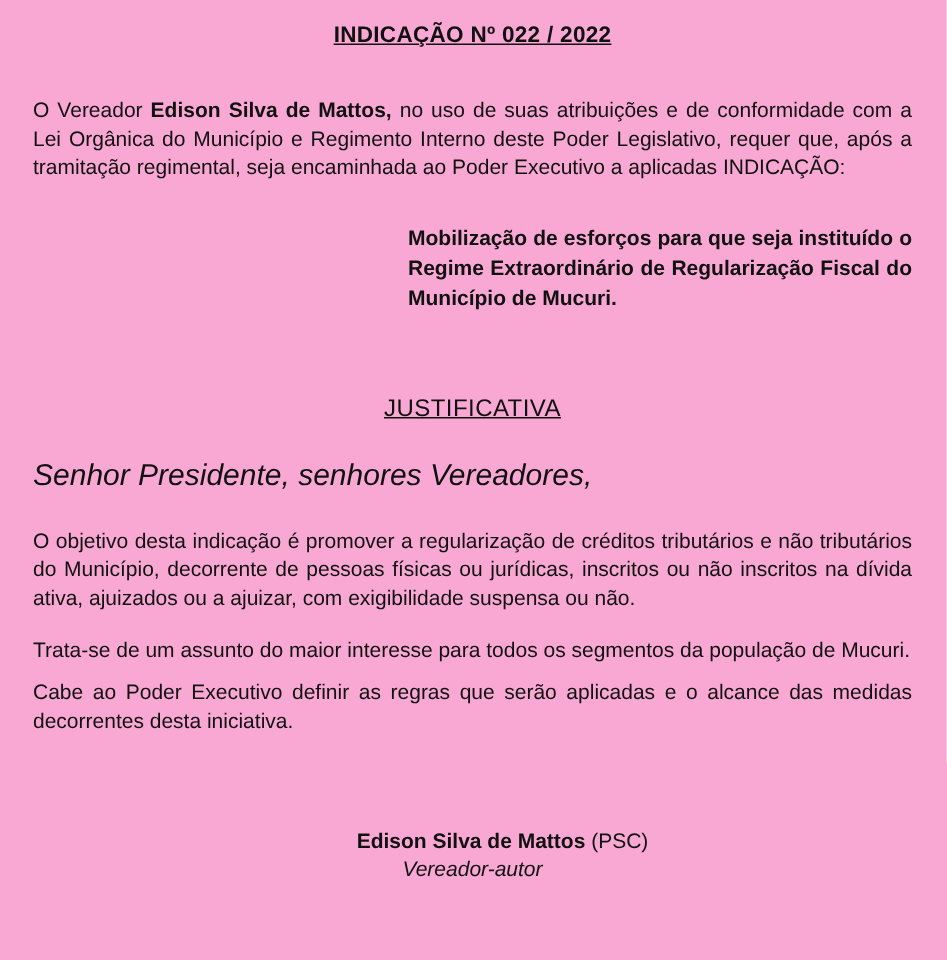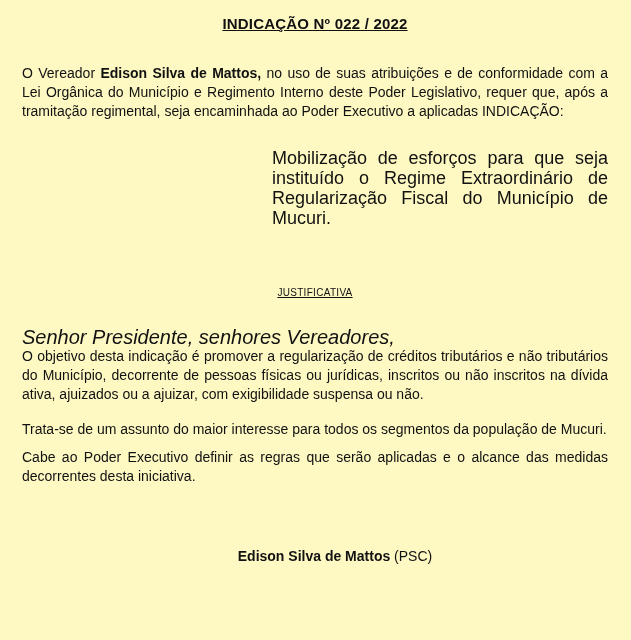--- a/index.html
+++ b/index.html
@@ -12,21 +12,21 @@
     height: 640px;
     overflow: hidden;
     font-family: "Liberation Sans", "DejaVu Sans", sans-serif;
     color: #111111;
   }
   .page {
     box-sizing: border-box;
     width: 631px;
     height: 640px;
     padding: 14px 23px 0 22px;
-    background: #fef9c3;
+    background: #f9a8d4;
   }
   .doc-title {
     margin: 0;
     text-align: center;
     font-size: 15px;
     line-height: 19px;
     font-weight: bold;
     text-decoration: underline;
     letter-spacing: 0.2px;
   }
@@ -34,47 +34,47 @@
     margin: 31px 0 0 0;
     font-size: 14px;
     line-height: 19px;
     text-align: justify;
   }
   .intro .author-name {
     font-weight: bold;
   }
   .indication-block {
     margin: 27px 0 0 250px;
-    font-size: 18px;
+    font-size: 14px;
     line-height: 20px;
-    font-weight: normal;
+    font-weight: bold;
     text-align: justify;
   }
   .justification-heading {
     margin: 55px 0 0 0;
     text-align: center;
-    font-size: 10px;
+    font-size: 16px;
     line-height: 19px;
     font-weight: normal;
     text-decoration: underline;
     letter-spacing: 0.3px;
   }
   .salutation {
     margin: 26px 0 0 0;
     font-size: 20px;
     line-height: 19px;
     font-style: italic;
   }
   .body-par {
     font-size: 14px;
     line-height: 19px;
     text-align: justify;
     margin: 0;
   }
-  .par-objective { margin-top: 0; }
+  .par-objective { margin-top: 24px; }
   .par-interest  { margin-top: 16px;  }
   .par-executive { margin-top: 9px;  }
   .date-line {
     margin: 37px 0 0 0;
     padding-left: 4px;
     font-size: 14px;
     line-height: 19px;
   }
   .signature {
     margin: 61px 0 0 0;
@@ -102,15 +102,16 @@
 
   <p class="body-par par-objective">O objetivo desta indicação é promover a regularização de créditos tributários e não tributários do Município, decorrente de pessoas físicas ou jurídicas, inscritos ou não inscritos na dívida ativa, ajuizados ou a ajuizar, com exigibilidade suspensa ou não.</p>
 
   <p class="body-par par-interest">Trata-se de um assunto do maior interesse para todos os segmentos da população de Mucuri.</p>
 
   <p class="body-par par-executive">Cabe ao Poder Executivo definir as regras que serão aplicadas e o alcance das medidas decorrentes desta iniciativa.</p>
 
 
   <div class="signature">
     <div><span class="sig-name">Edison Silva de Mattos</span><span> (PSC)</span></div>
+    <div class="sig-role">Vereador-autor</div>
   </div>
 
 </div>
 
 </body></html>

